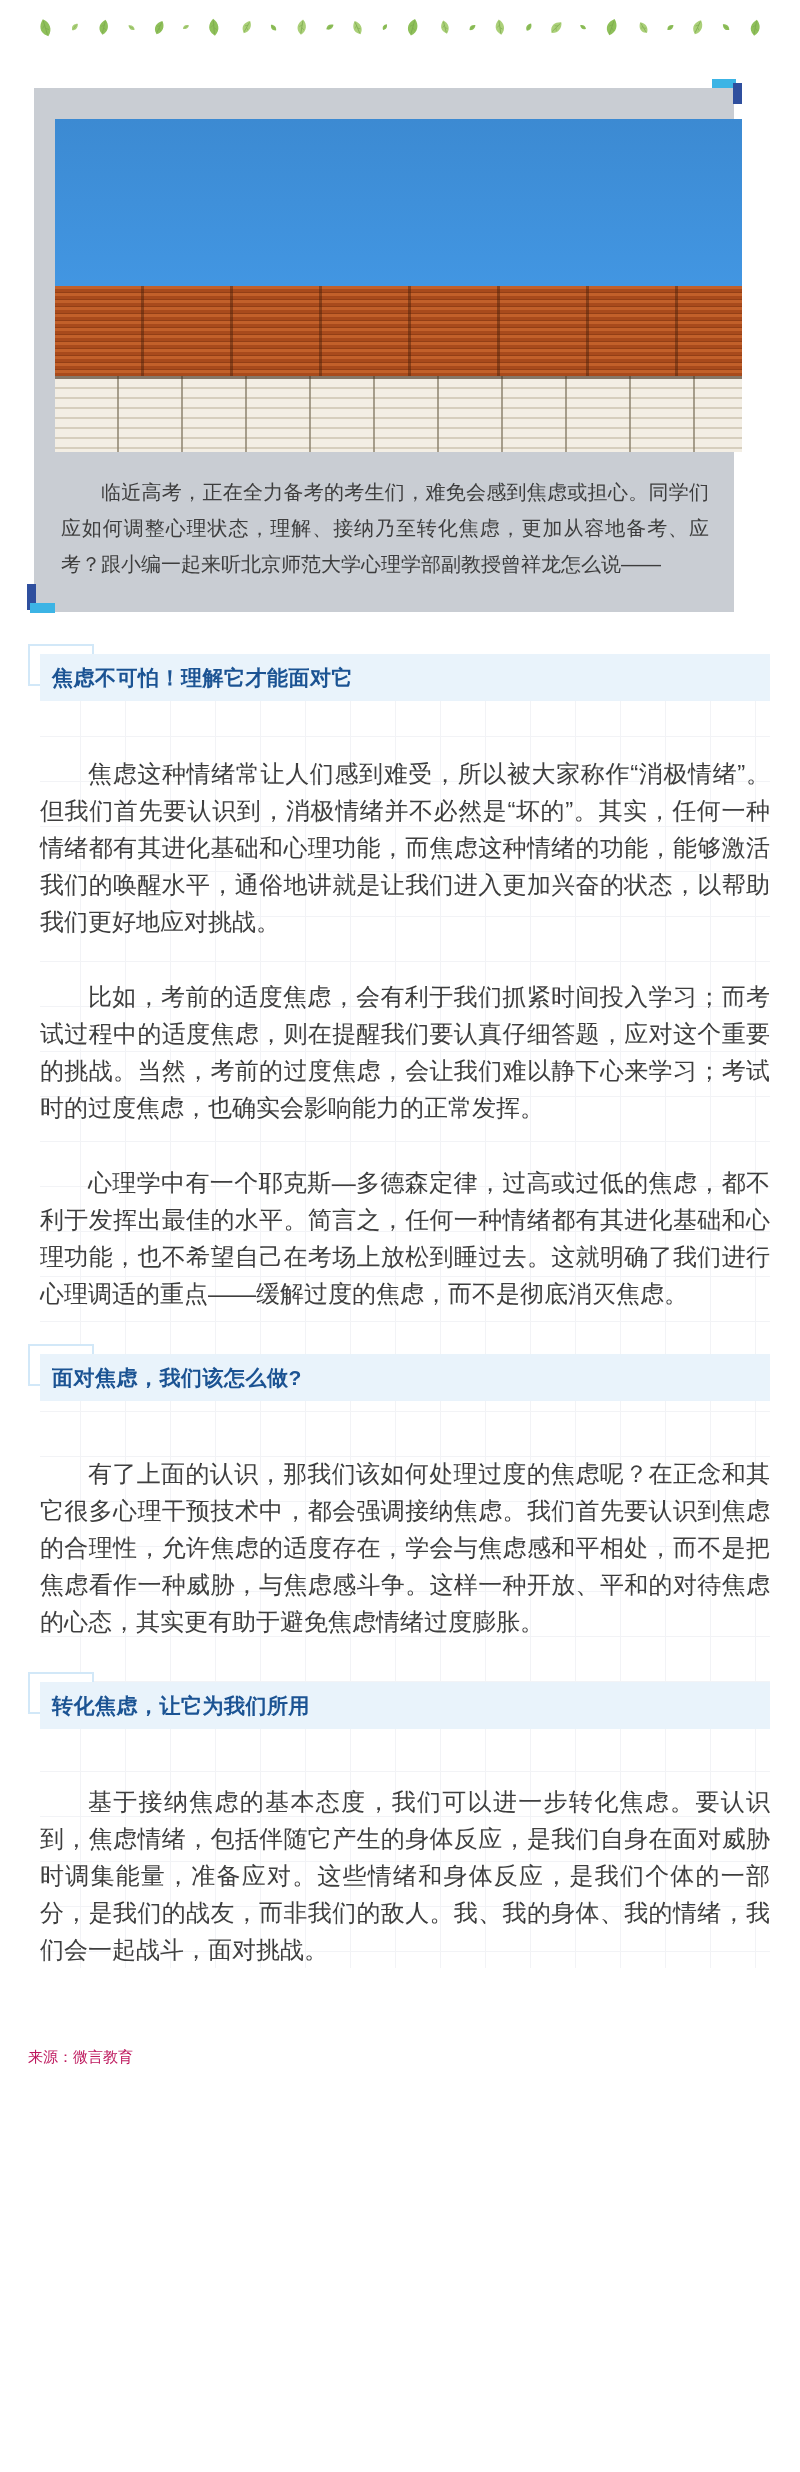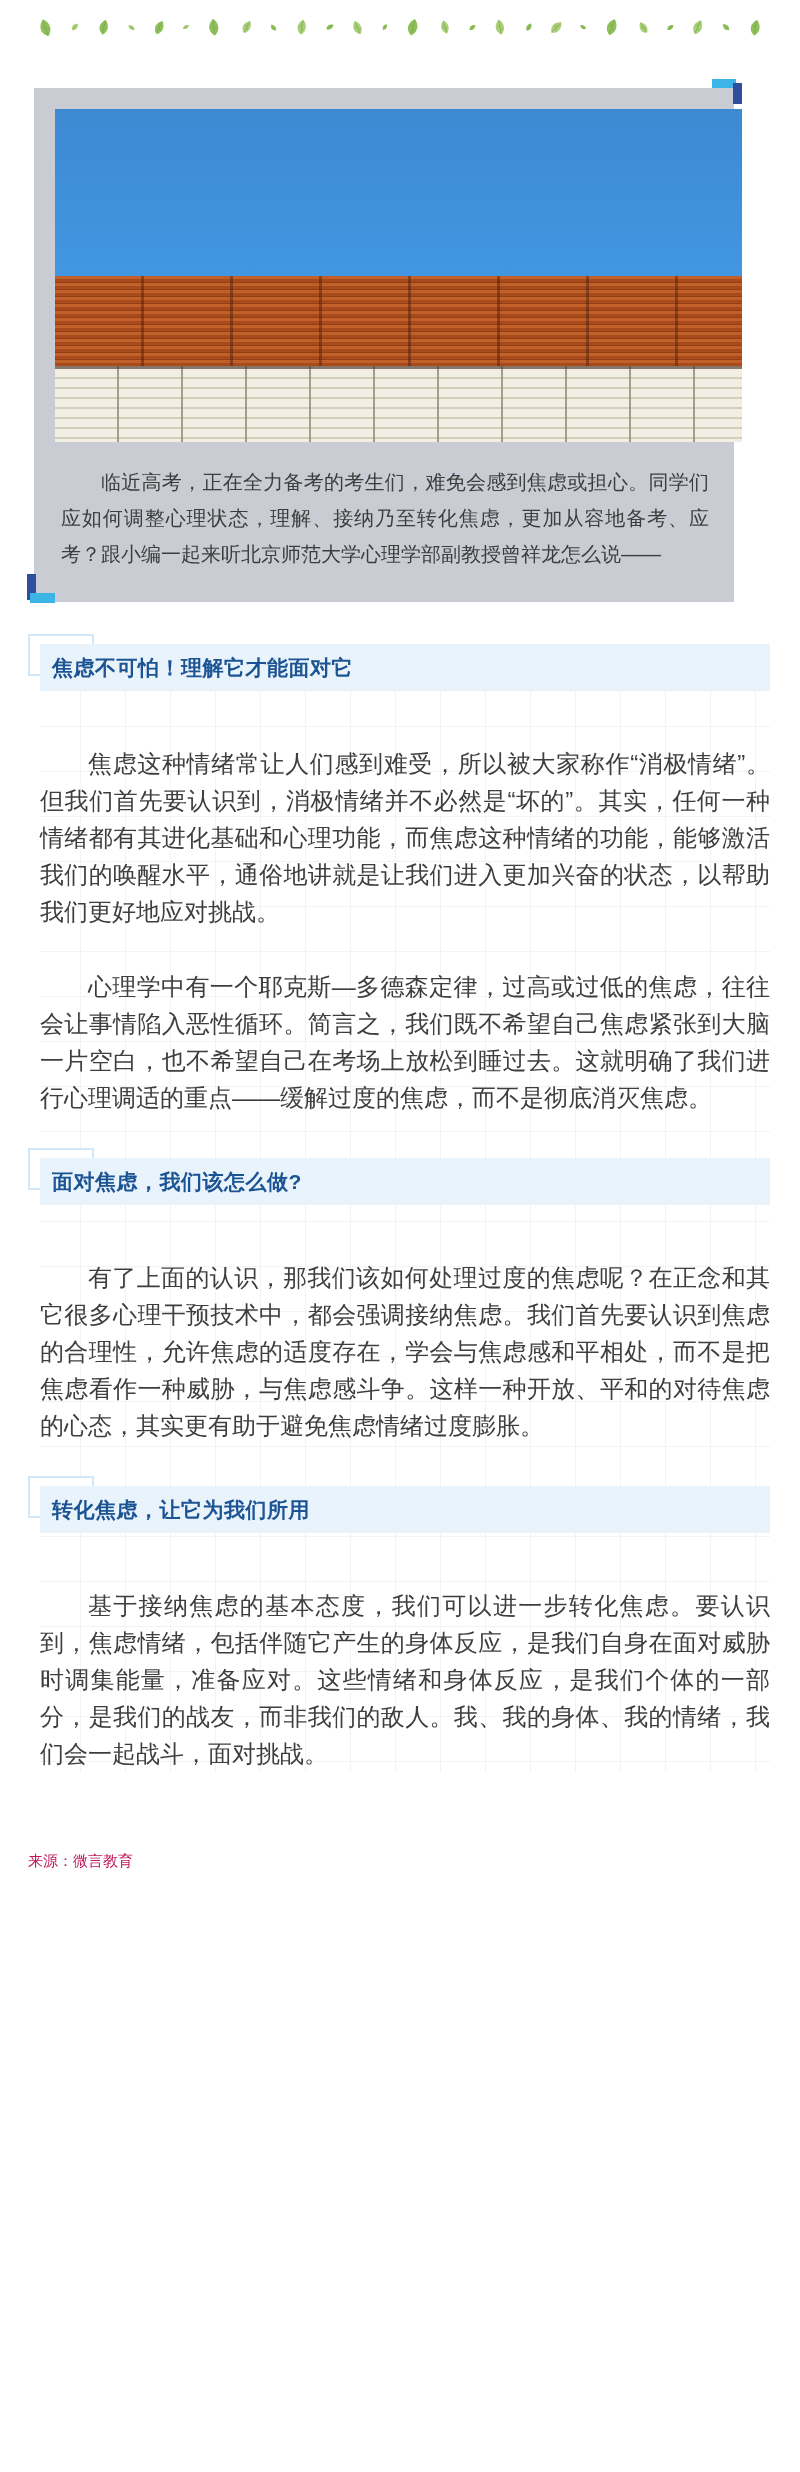--- a/index.html
+++ b/index.html
@@ -32,21 +32,21 @@
     justify-content:space-between;
   }
   .leaf-border .leaf{display:inline-flex;}
 
   
   .intro-card{
     position:relative;
     margin:44px 37px 0 34px;
     width:700px;
     background:var(--card-bg);
-    padding:21px 21px 30px 21px;
+    padding:31px 21px 30px 21px;
   }
   .photo{
     width:687px;height:333px;
     overflow:hidden;
     position:relative;
   }
   .photo .sky{height:167px;background:linear-gradient(180deg,#3c8ad2 0%,#4296e2 100%);}
   .photo .roof{
     height:90px;
     background:
@@ -327,21 +327,22 @@
 
   <div class="article">
 
     <div class="section-header">
       <div class="header-ghost"></div>
       <div class="header-band">
         <span class="title">焦虑不可怕！理解它才能面对它</span>
       </div>
     </div>
     <p class="first">焦虑这种情绪常让人们感到难受，所以被大家称作“消极情绪”。但我们首先要认识到，消极情绪并不必然是“坏的”。其实，任何一种情绪都有其进化基础和心理功能，而焦虑这种情绪的功能，能够激活我们的唤醒水平，通俗地讲就是让我们进入更加兴奋的状态，以帮助我们更好地应对挑战。</p>
-    <p>心理学中有一个耶克斯—多德森定律，过高或过低的焦虑，往往会让事情陷入恶性循环。简言之，我们既不希望自己焦虑紧张到大脑一片空白，也不希望自己在考场上放松到睡过去。这就明确了我们进行心理调适的重点——缓解过度的焦虑，而不是彻底消灭焦虑。</p>
+    <p>比如，考前的适度焦虑，会有利于我们抓紧时间投入学习；而考试过程中的适度焦虑，则在提醒我们要认真仔细答题，应对这个重要的挑战。当然，考前的过度焦虑，会让我们难以静下心来学习；考试时的过度焦虑，也确实会影响能力的正常发挥。</p>
+    <p>心理学中有一个耶克斯—多德森定律，过高或过低的焦虑，都不利于发挥出最佳的水平。简言之，任何一种情绪都有其进化基础和心理功能，也不希望自己在考场上放松到睡过去。这就明确了我们进行心理调适的重点——缓解过度的焦虑，而不是彻底消灭焦虑。</p>
 
     <div class="section-header">
       <div class="header-ghost"></div>
       <div class="header-band">
         <span class="title">面对焦虑，我们该怎么做?</span>
       </div>
     </div>
     <p class="first">有了上面的认识，那我们该如何处理过度的焦虑呢？在正念和其它很多心理干预技术中，都会强调接纳焦虑。我们首先要认识到焦虑的合理性，允许焦虑的适度存在，学会与焦虑感和平相处，而不是把焦虑看作一种威胁，与焦虑感斗争。这样一种开放、平和的对待焦虑的心态，其实更有助于避免焦虑情绪过度膨胀。</p>
 
     <div class="section-header">

